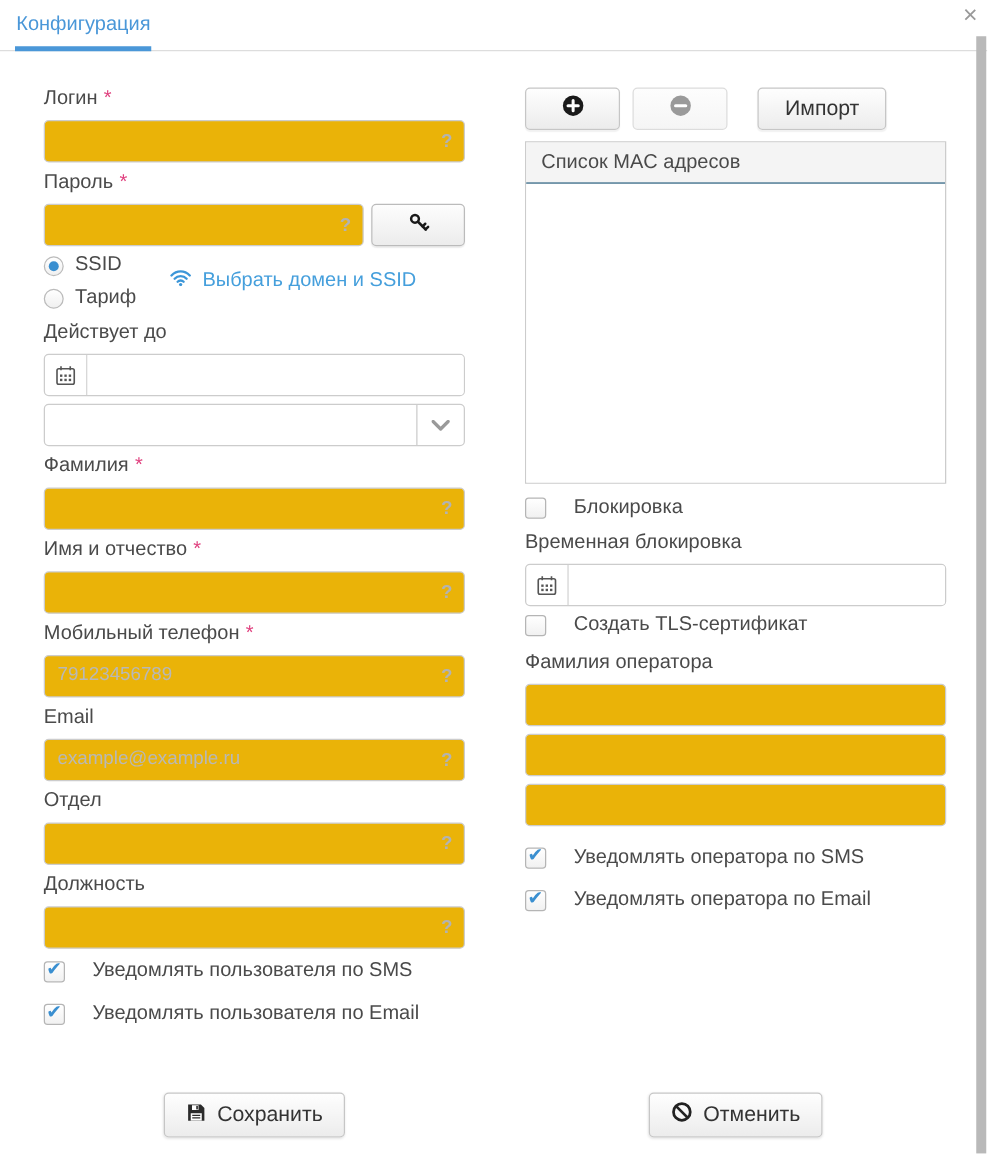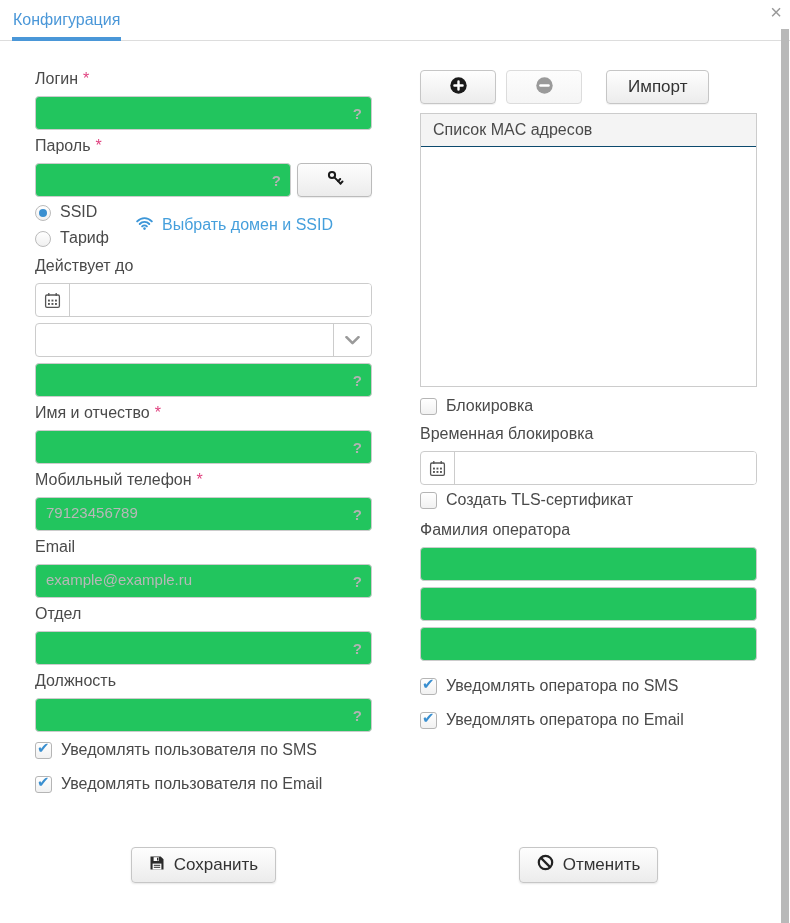--- a/index.html
+++ b/index.html
@@ -16,21 +16,21 @@
     border-bottom:4px solid var(--accent);margin-bottom:-1px;cursor:pointer}
   .close{position:absolute;top:2px;right:8px;font-size:20px;color:#999;cursor:pointer;line-height:1}
   
   .content{display:flex;gap:48px;padding:27px 0 0 35px}
   .col{width:337px;flex:none}
   .lbl{display:block;font-size:16px;color:#4a4a4a;margin:1px 0 8px;line-height:19px}
   .req{color:var(--required);margin-left:5px}
   .ctl{margin-bottom:6px}
   .input-wrap{position:relative}
   input.text{width:100%;height:34px;border:1px solid #ccc;border-radius:4px;font-size:15px;
-    padding:0 28px 4px 10px;color:#444;background:#22c55e;outline:none}
+    padding:0 28px 4px 10px;color:#444;background:#eab308;outline:none}
   input.text.noq{padding-right:10px}
   input::placeholder{color:#b8b8b8}
   .help{position:absolute;right:10px;top:50%;transform:translateY(-50%);
     color:#b3b3b3;font-weight:bold;font-size:15px}
   .pw-row{display:flex;gap:6px}
   .pw-row .input-wrap{flex:1}
   .key-btn{width:75px;height:34px;flex:none;border:1px solid #bbb;border-radius:4px;
     background:linear-gradient(#fdfdfd,#ececec);display:flex;align-items:center;justify-content:center;
     cursor:pointer;box-shadow:0 1px 1px rgba(0,0,0,.08)}
   
@@ -45,21 +45,21 @@
     margin-left:27px;cursor:pointer;text-decoration:none}
   
   .addon-group{display:flex;border:1px solid #ccc;border-radius:4px;height:34px;background:#fff;overflow:hidden}
   .addon{width:34px;flex:none;border-right:1px solid #ccc;display:flex;align-items:center;justify-content:center}
   .addon-group input{border:none;flex:1;font-size:15px;padding:0 10px;outline:none;min-width:0}
   
   .select{position:relative;height:34px;border:1px solid #ccc;border-radius:4px;background:#fff;cursor:pointer}
   .caret{position:absolute;right:0;top:0;bottom:0;width:38px;border-left:1px solid #ccc;
     display:flex;align-items:center;justify-content:center}
   
-  .check-row{display:flex;align-items:center;gap:9px;margin-top:16px;cursor:pointer}
+  .check-row{display:flex;align-items:center;gap:22px;margin-top:16px;cursor:pointer}
   .checkbox{width:17px;height:17px;border:1px solid #b5b5b5;border-radius:3px;
     background:linear-gradient(#fff,#f1f1f1);position:relative;flex:none}
   .checkbox .check{position:absolute;left:1px;top:-4px;font-size:15px;color:var(--check)}
   
   .mac-toolbar{display:flex;align-items:flex-end;margin:2px 0 9px}
   .icon-btn{width:76px;height:34px;border:1px solid #c6c6c6;border-radius:4px;
     background:linear-gradient(#fefefe,#ececec);display:flex;align-items:center;justify-content:center;
     cursor:pointer;box-shadow:0 1px 1px rgba(0,0,0,.06)}
   .icon-btn.light{border-color:#dcdcdc;background:linear-gradient(#fdfdfd,#f5f5f5);box-shadow:none}
   .icon-btn+.icon-btn{margin-left:10px}
@@ -168,20 +168,21 @@
       </div>
 
       <div class="select ctl">
         <span class="caret">
           <svg width="15" height="9" viewBox="0 0 15 9">
               <path d="M1.5 1.2 L7.5 7.2 L13.5 1.2" stroke="#9a9a9a" stroke-width="2.6" fill="none" stroke-linecap="round" stroke-linejoin="round"></path>
             </svg>
         </span>
       </div>
 
+      <label class="lbl"><span>Фамилия</span><span class="req">*</span></label>
       <div class="input-wrap ctl">
         <input class="text" type="text" style="">
         <span class="help">?</span>
       </div>
 
       <label class="lbl"><span>Имя и отчество</span><span class="req">*</span></label>
       <div class="input-wrap ctl">
         <input class="text" type="text" style="">
         <span class="help">?</span>
       </div>

